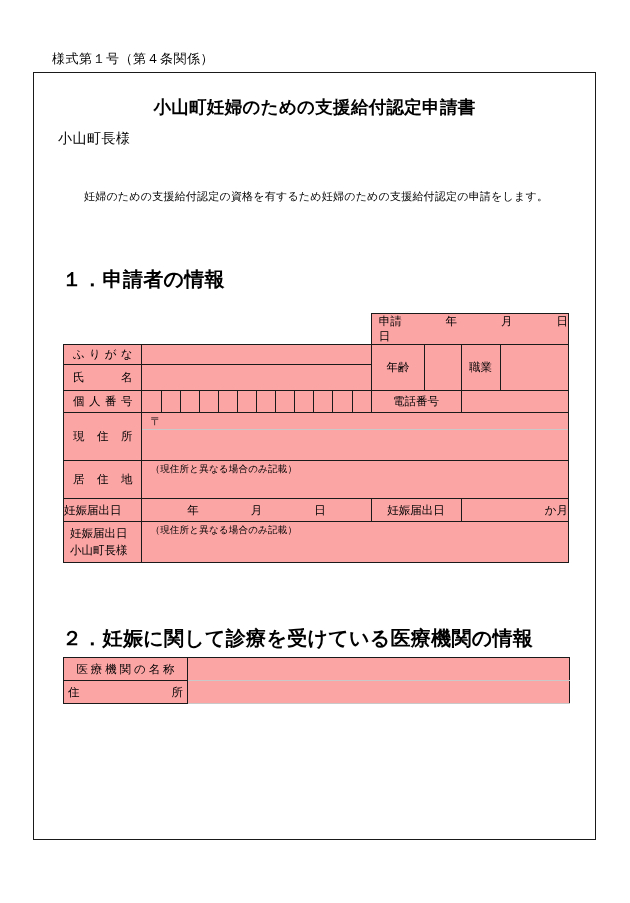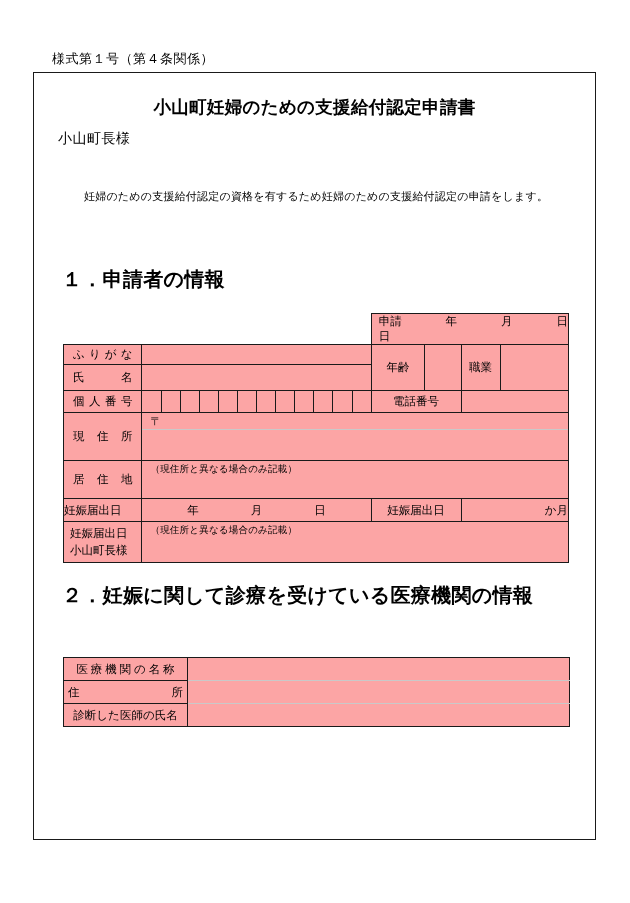--- a/index.html
+++ b/index.html
@@ -77,21 +77,21 @@
 
   .section-heading {
     position: absolute;
     font-size: 20px;
     font-weight: bold;
     font-family: "DejaVu Sans", "Liberation Sans", sans-serif;
     letter-spacing: 0.3px;
     white-space: nowrap;
   }
   #sec1-heading { left: 28px; top: 193px; }
-  #sec2-heading { left: 28px; top: 509px; }
+  #sec2-heading { left: 28px; top: 552px; }
 
   
   .tbl {
     position: absolute;
     border-collapse: collapse;
     table-layout: fixed;
     font-size: 11.5px;
   }
   .tbl td {
     border: 1px solid #1a1a1a;
@@ -337,21 +337,17 @@
       </colgroup>
       <tbody>
           <tr>
         <td class="lbl-center" style="height:22px;">医 療 機 関 の 名 称</td>
         <td class="thin-bottom"></td>
       </tr>
       <tr>
         <td class="lbl-center" style="height:22px;margin-left:20px;">住　　　　　　　　所</td>
         <td class="thin-bottom"></td>
       </tr>
-      <tr>
-        <td class="lbl-center" style="height:22px;">診断した医師の氏名</td>
-        <td></td>
-      </tr>
     </tbody>
       </table>
 
   </div>
 </div>
 
 </body></html>

